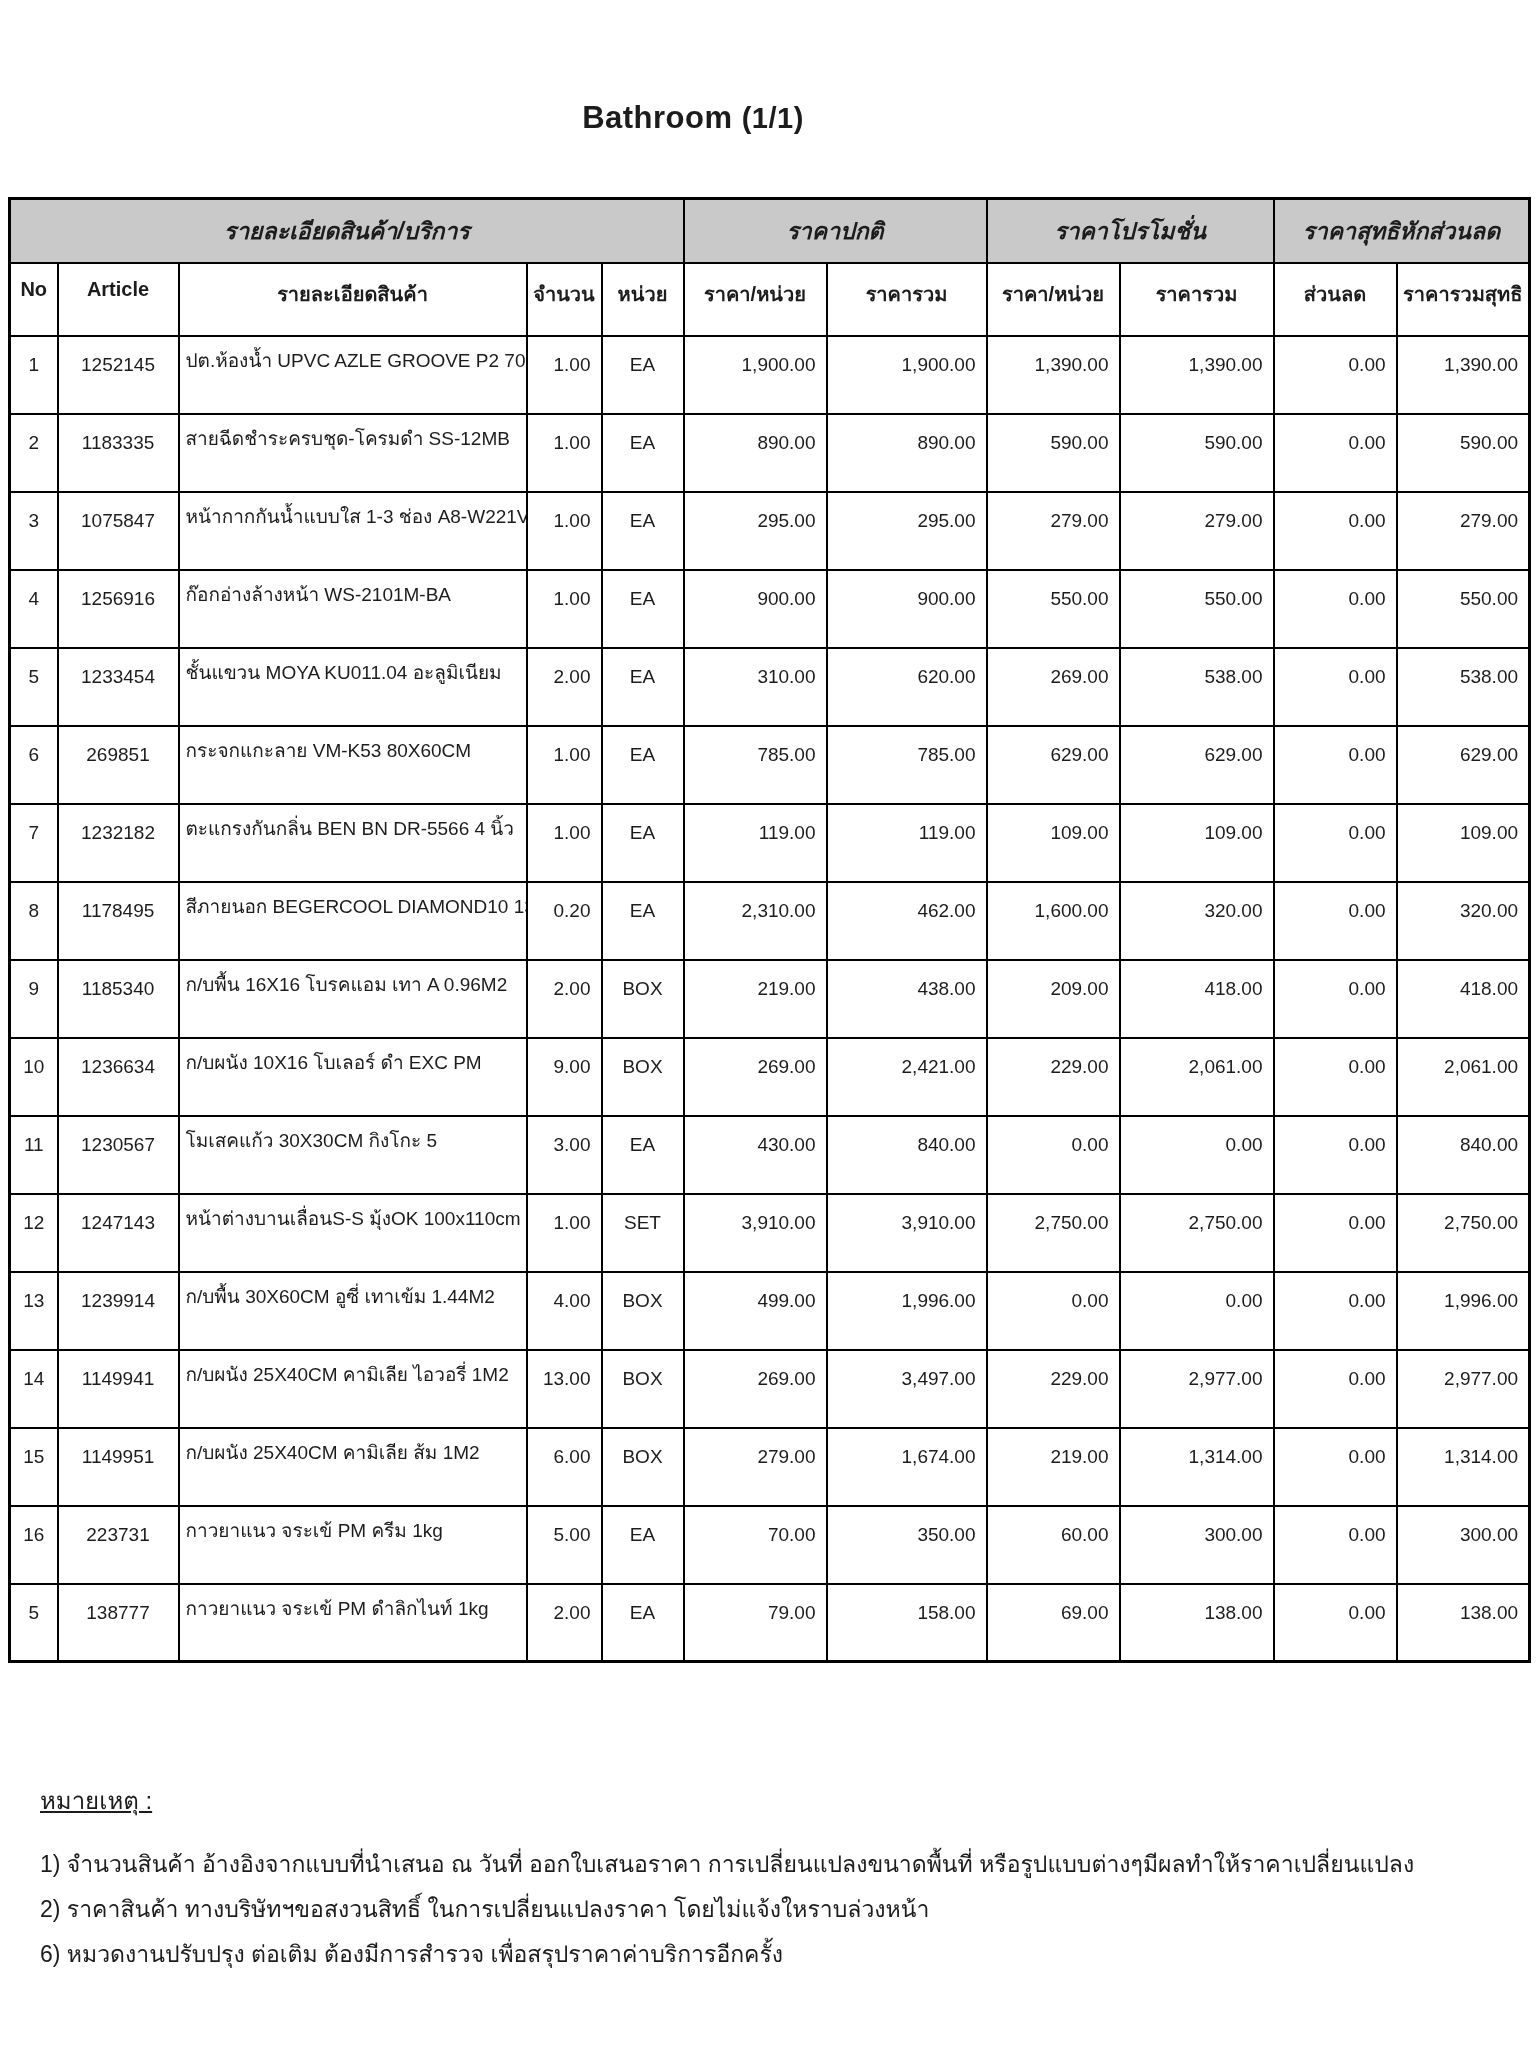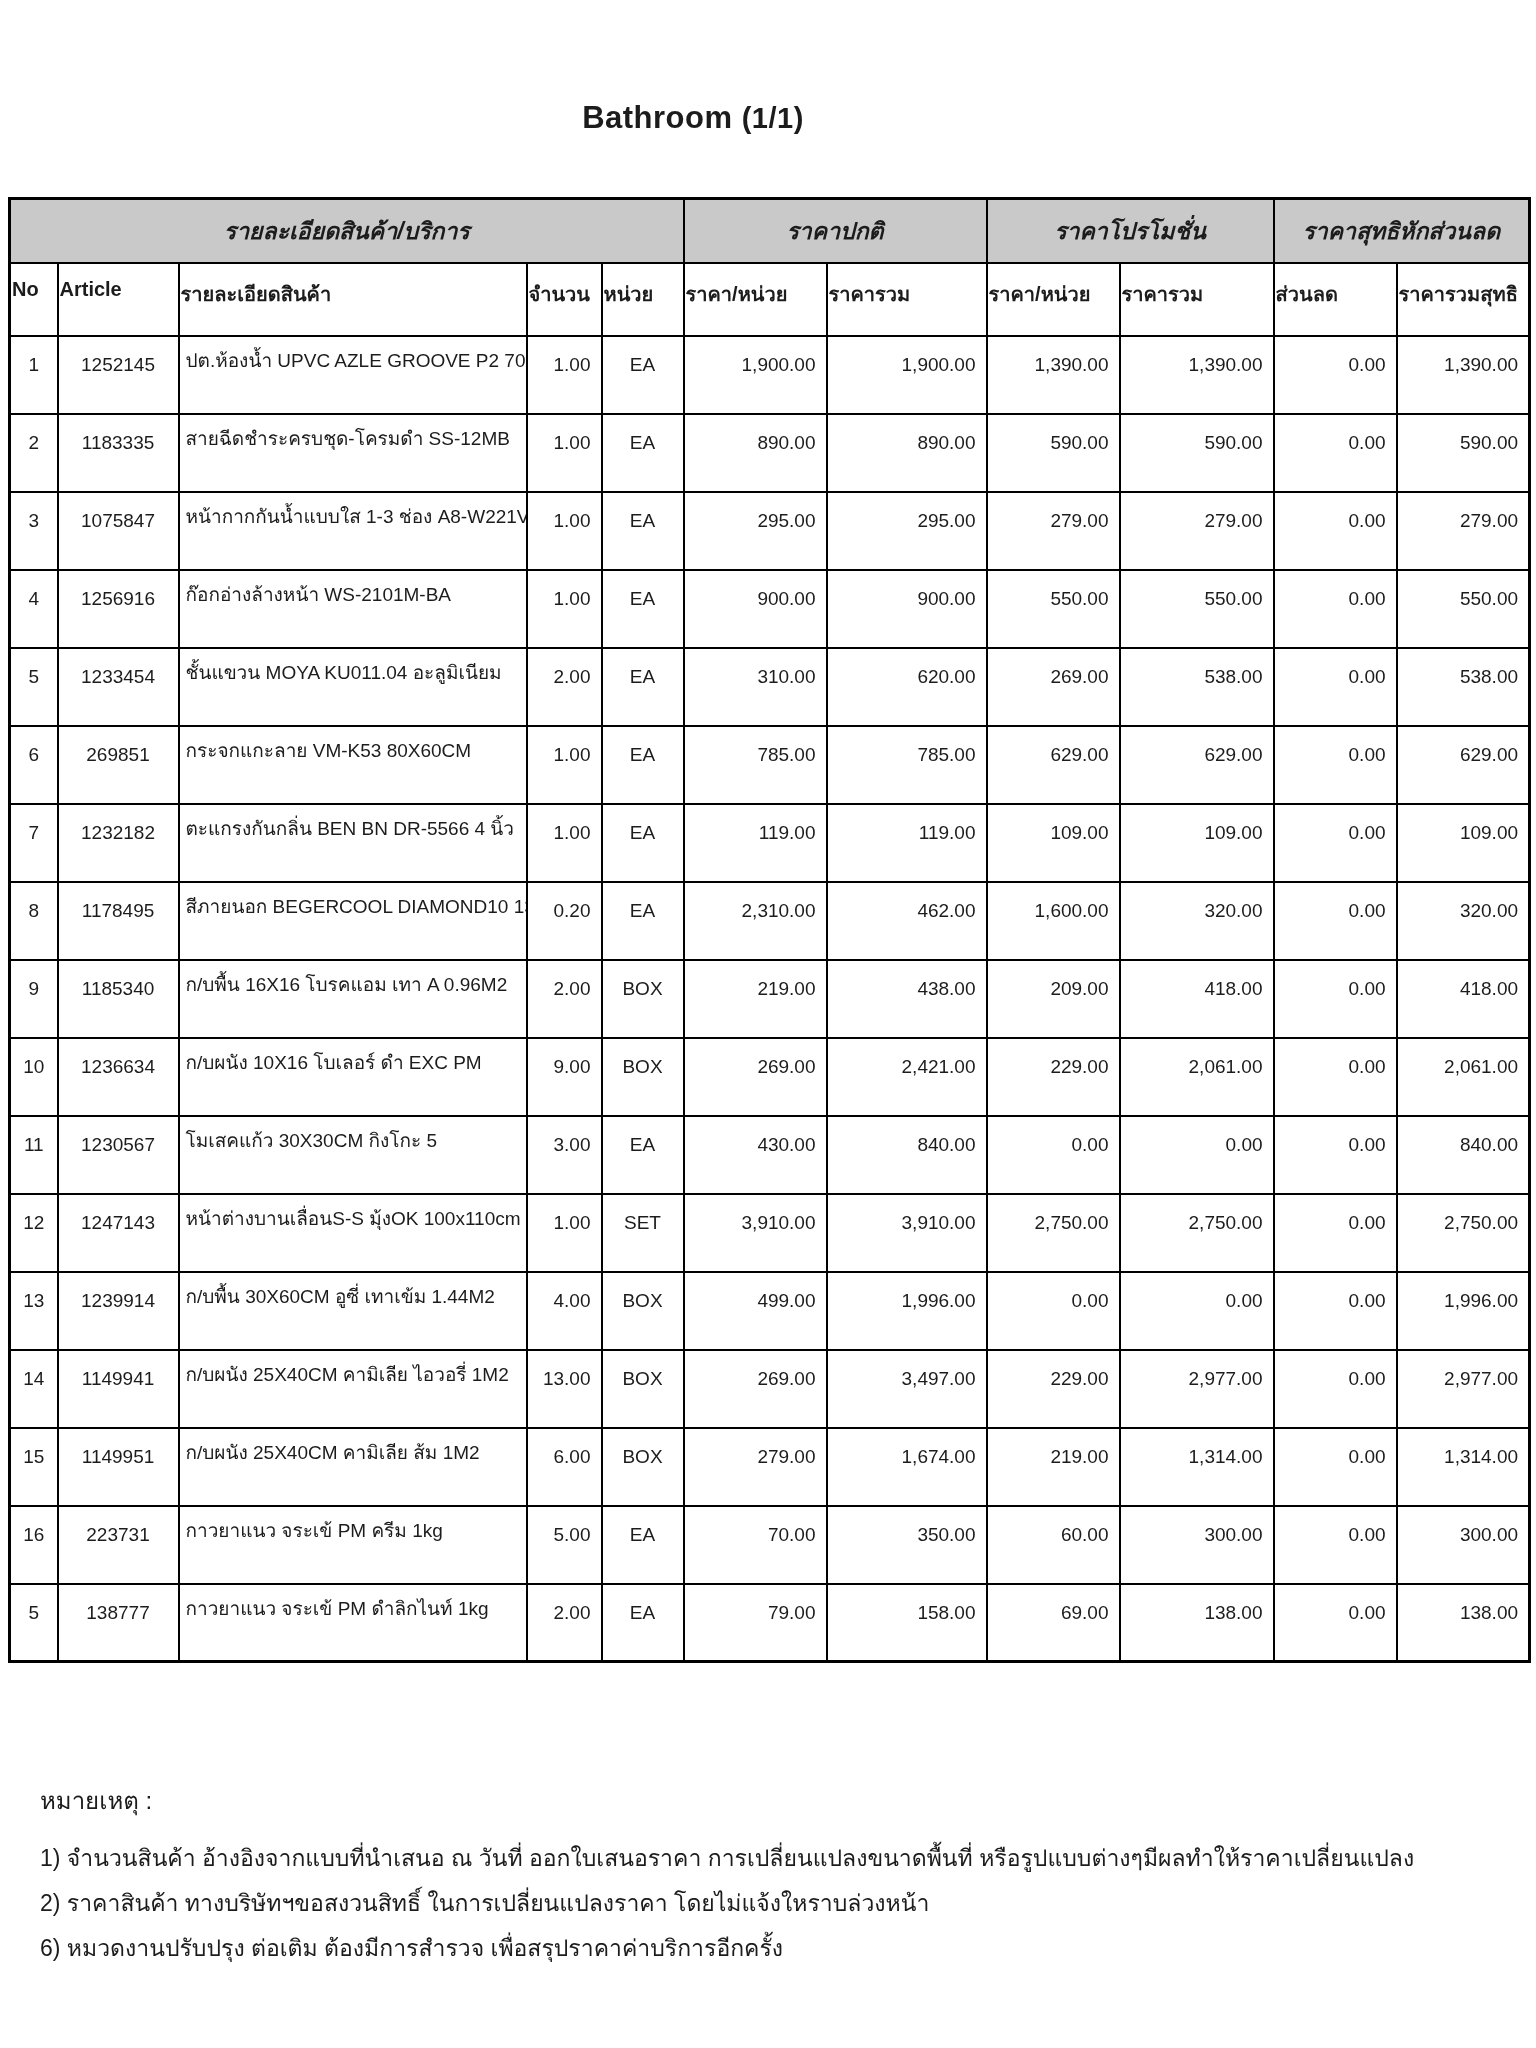--- a/index.html
+++ b/index.html
@@ -43,21 +43,21 @@
     font-weight: bold;
     text-align: center;
     vertical-align: middle;
     font-style: italic;
   }
   .col-header-row th {
     background: #ffffff;
     height: 73px;
     font-size: 20px;
     font-weight: bold;
-    text-align: left;
+    text-align: center;
     vertical-align: top;
     padding-top: 14px;
   }
   .quote-table tbody td {
     height: 78px;
     vertical-align: top;
     padding-top: 17px;
     font-size: 19px;
     background: #ffffff;
   }
@@ -69,22 +69,23 @@
     white-space: nowrap;
     font-size: 19px;
   }
 
   .notes {
     margin: 118px 0 0 40px;
     font-size: 23px;
   }
   .notes .notes-heading {
     font-size: 24px;
+    text-decoration: underline;
     display: inline-block;
-    margin-bottom: 16px;
+    margin-bottom: 22px;
   }
   .notes .note-line {
     line-height: 45px;
     white-space: nowrap;
     overflow: hidden;
     width: 1496px;
   }
 </style>
 </head>
 <body>

